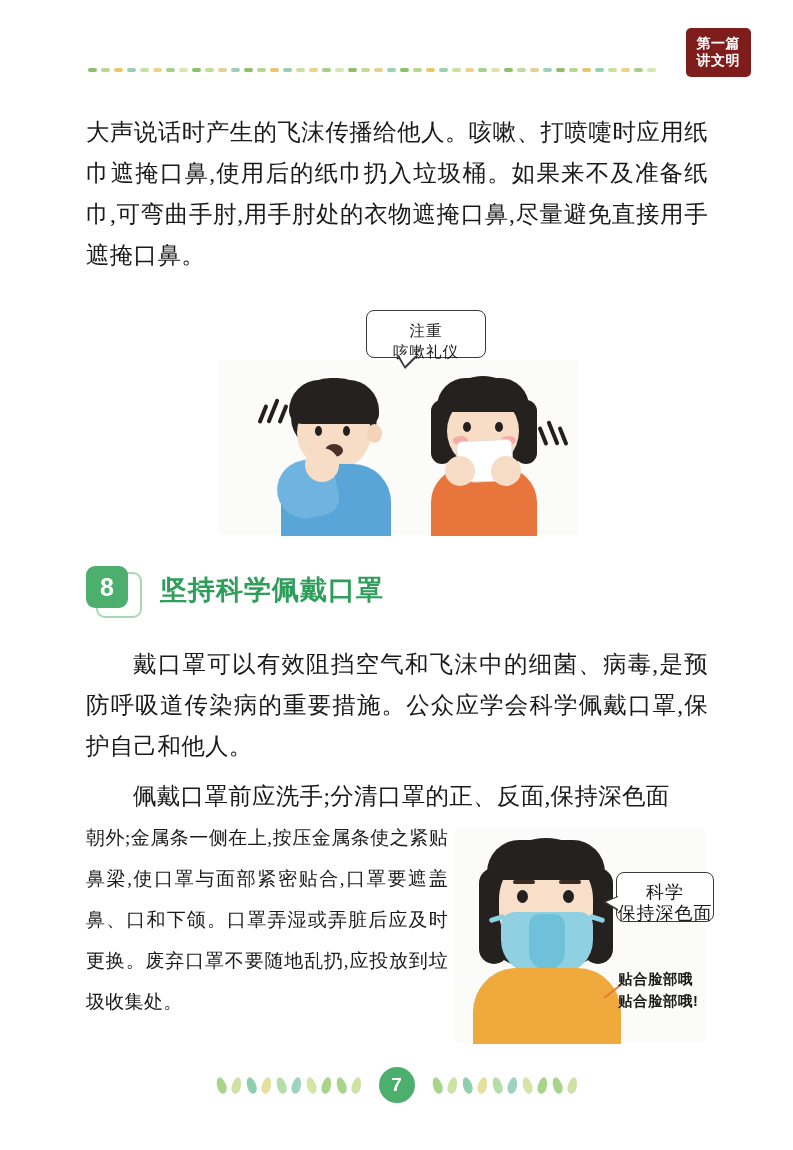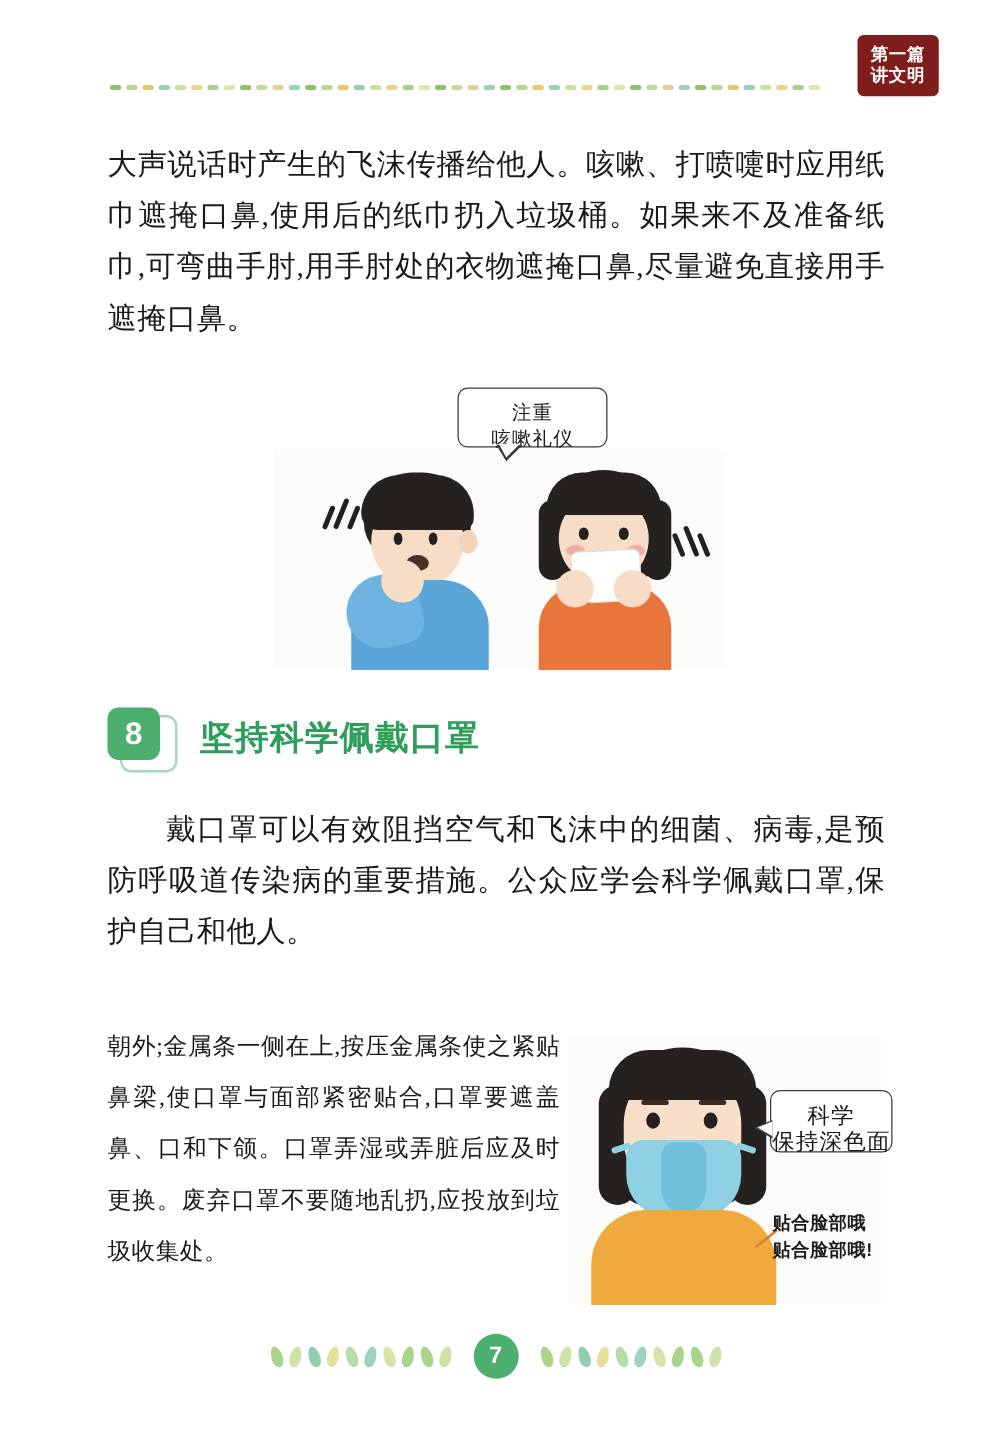--- a/index.html
+++ b/index.html
@@ -622,20 +622,21 @@
   <div class="bubble" id="bubble-1">
     <div>注重</div>
     <div>咳嗽礼仪</div>
   </div>
 
   <div class="sec-num-shadow"></div>
   <div class="sec-num">8</div>
   <div class="sec-title">坚持科学佩戴口罩</div>
 
   <div class="para" id="para-2">戴口罩可以有效阻挡空气和飞沫中的细菌、病毒,是预防呼吸道传染病的重要措施。公众应学会科学佩戴口罩,保护自己和他人。</div>
+  <div class="para" id="para-3">佩戴口罩前应洗手;分清口罩的正、反面,保持深色面</div>
   <div id="para-3b">朝外;金属条一侧在上,按压金属条使之紧贴鼻梁,使口罩与面部紧密贴合,口罩要遮盖鼻、口和下颌。口罩弄湿或弄脏后应及时更换。废弃口罩不要随地乱扔,应投放到垃圾收集处。</div>
 
   <div class="illus2">
     <div class="w-side1"></div>
     <div class="w-side2"></div>
     <div class="w-hair"></div>
     <div class="w-face"></div>
     <div class="w-bang"></div>
     <div class="w-brow w-brow1"></div>
     <div class="w-brow w-brow2"></div>

